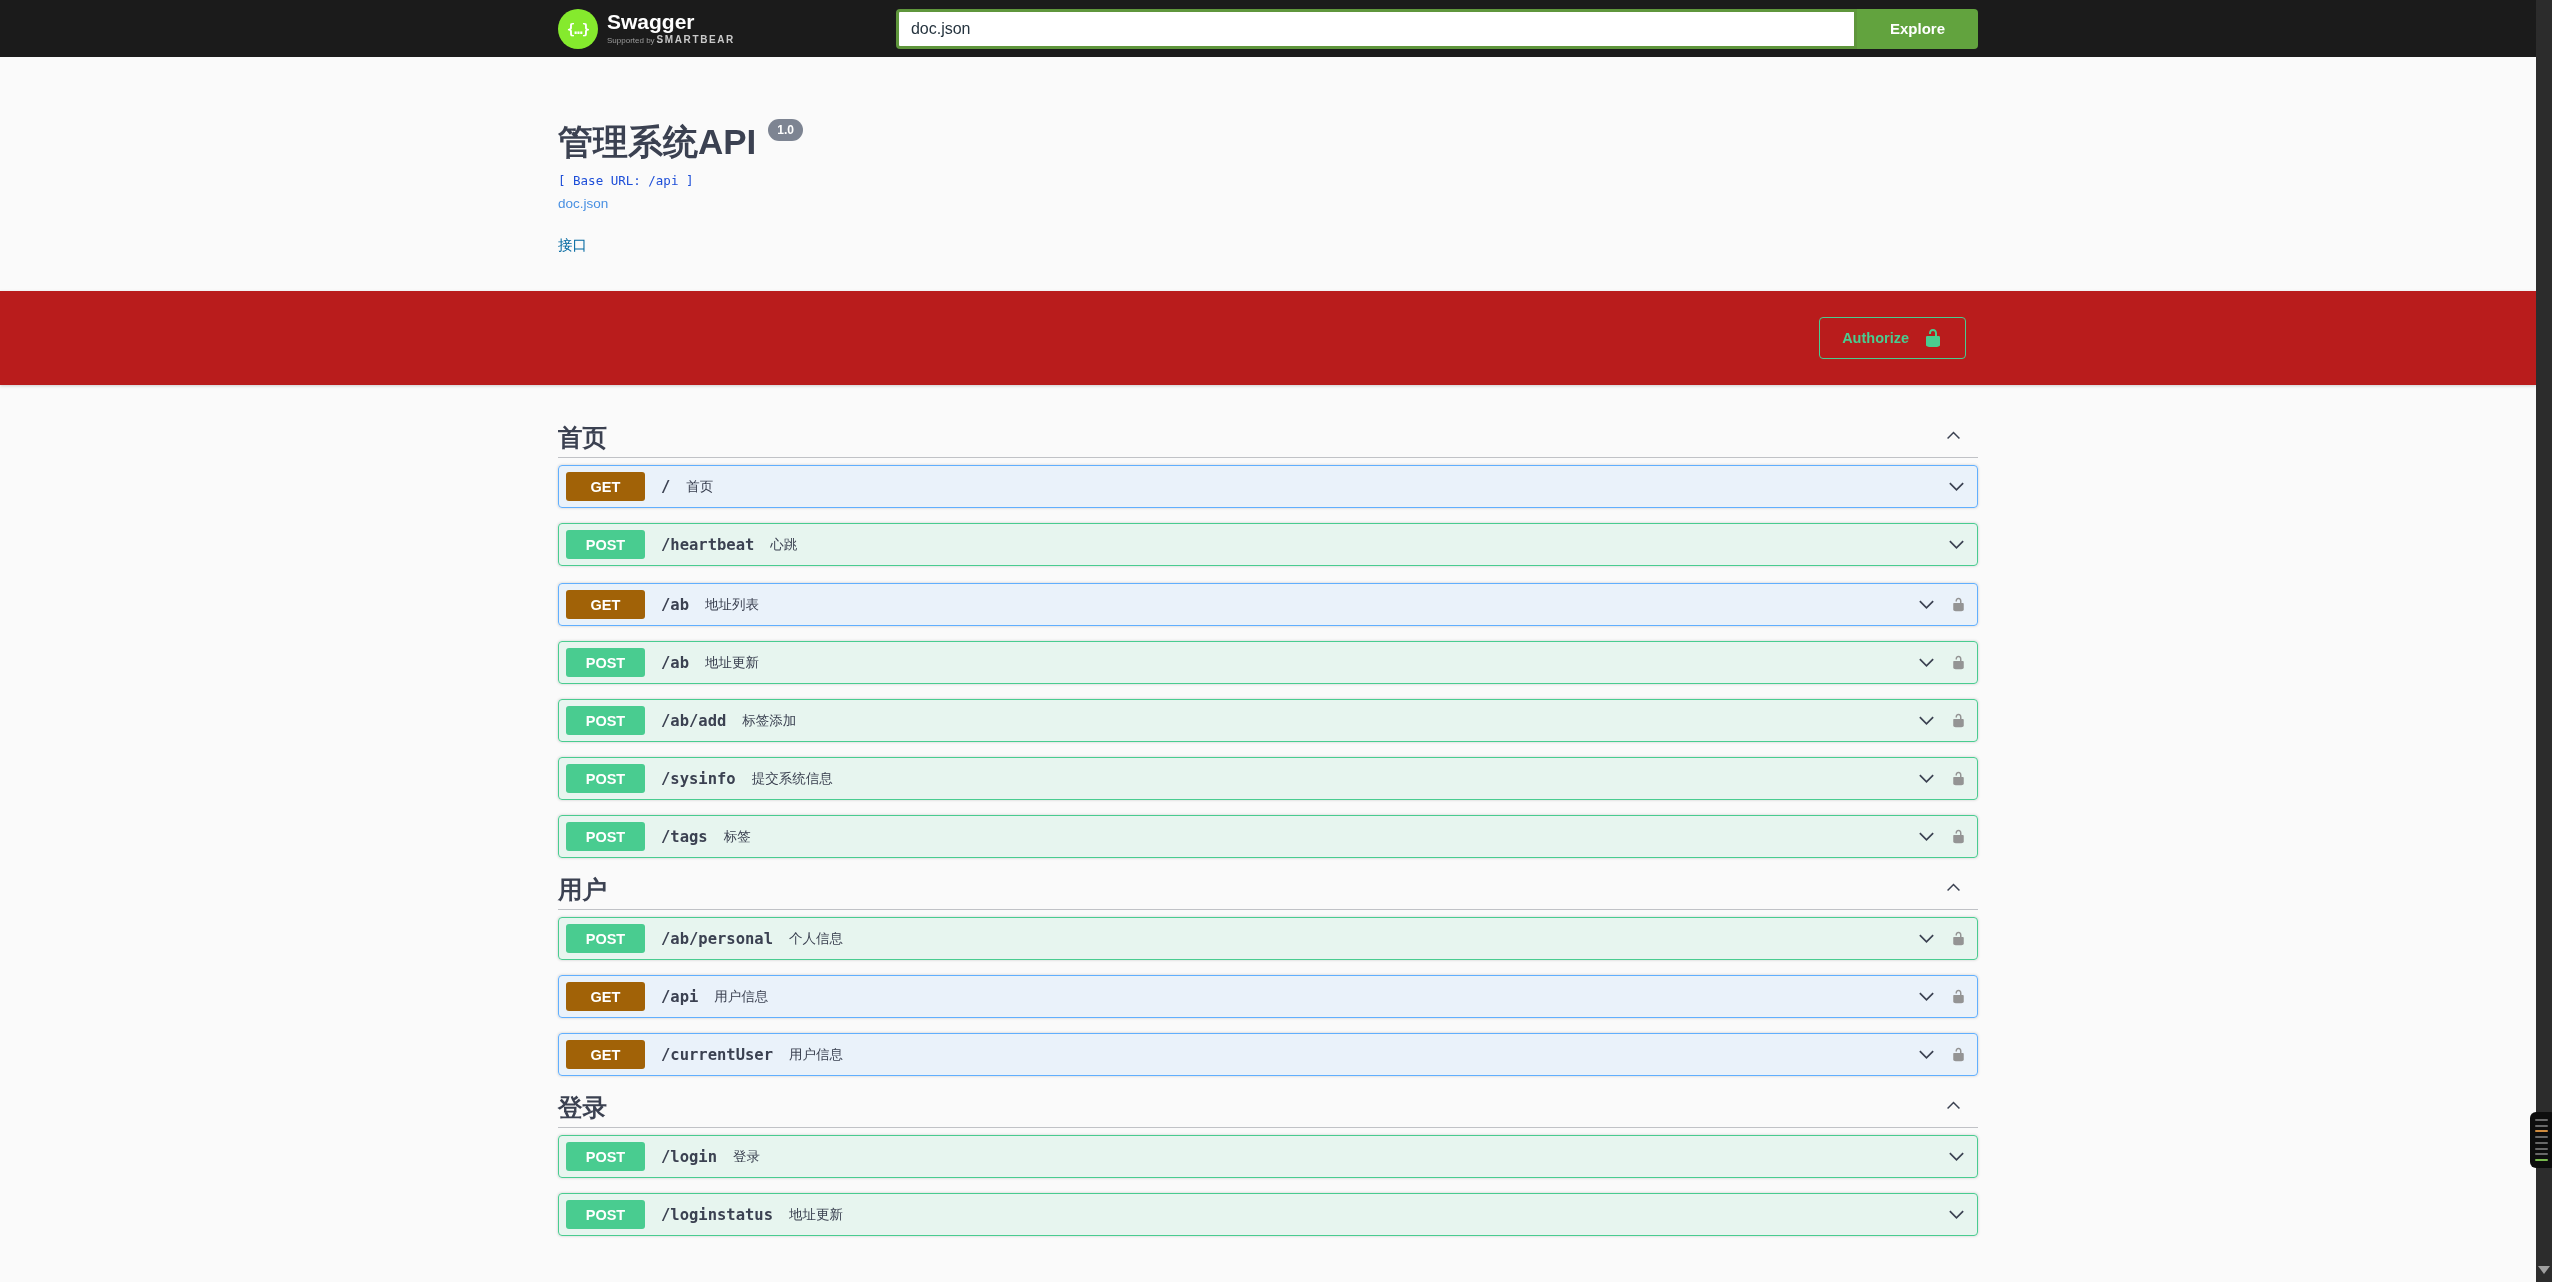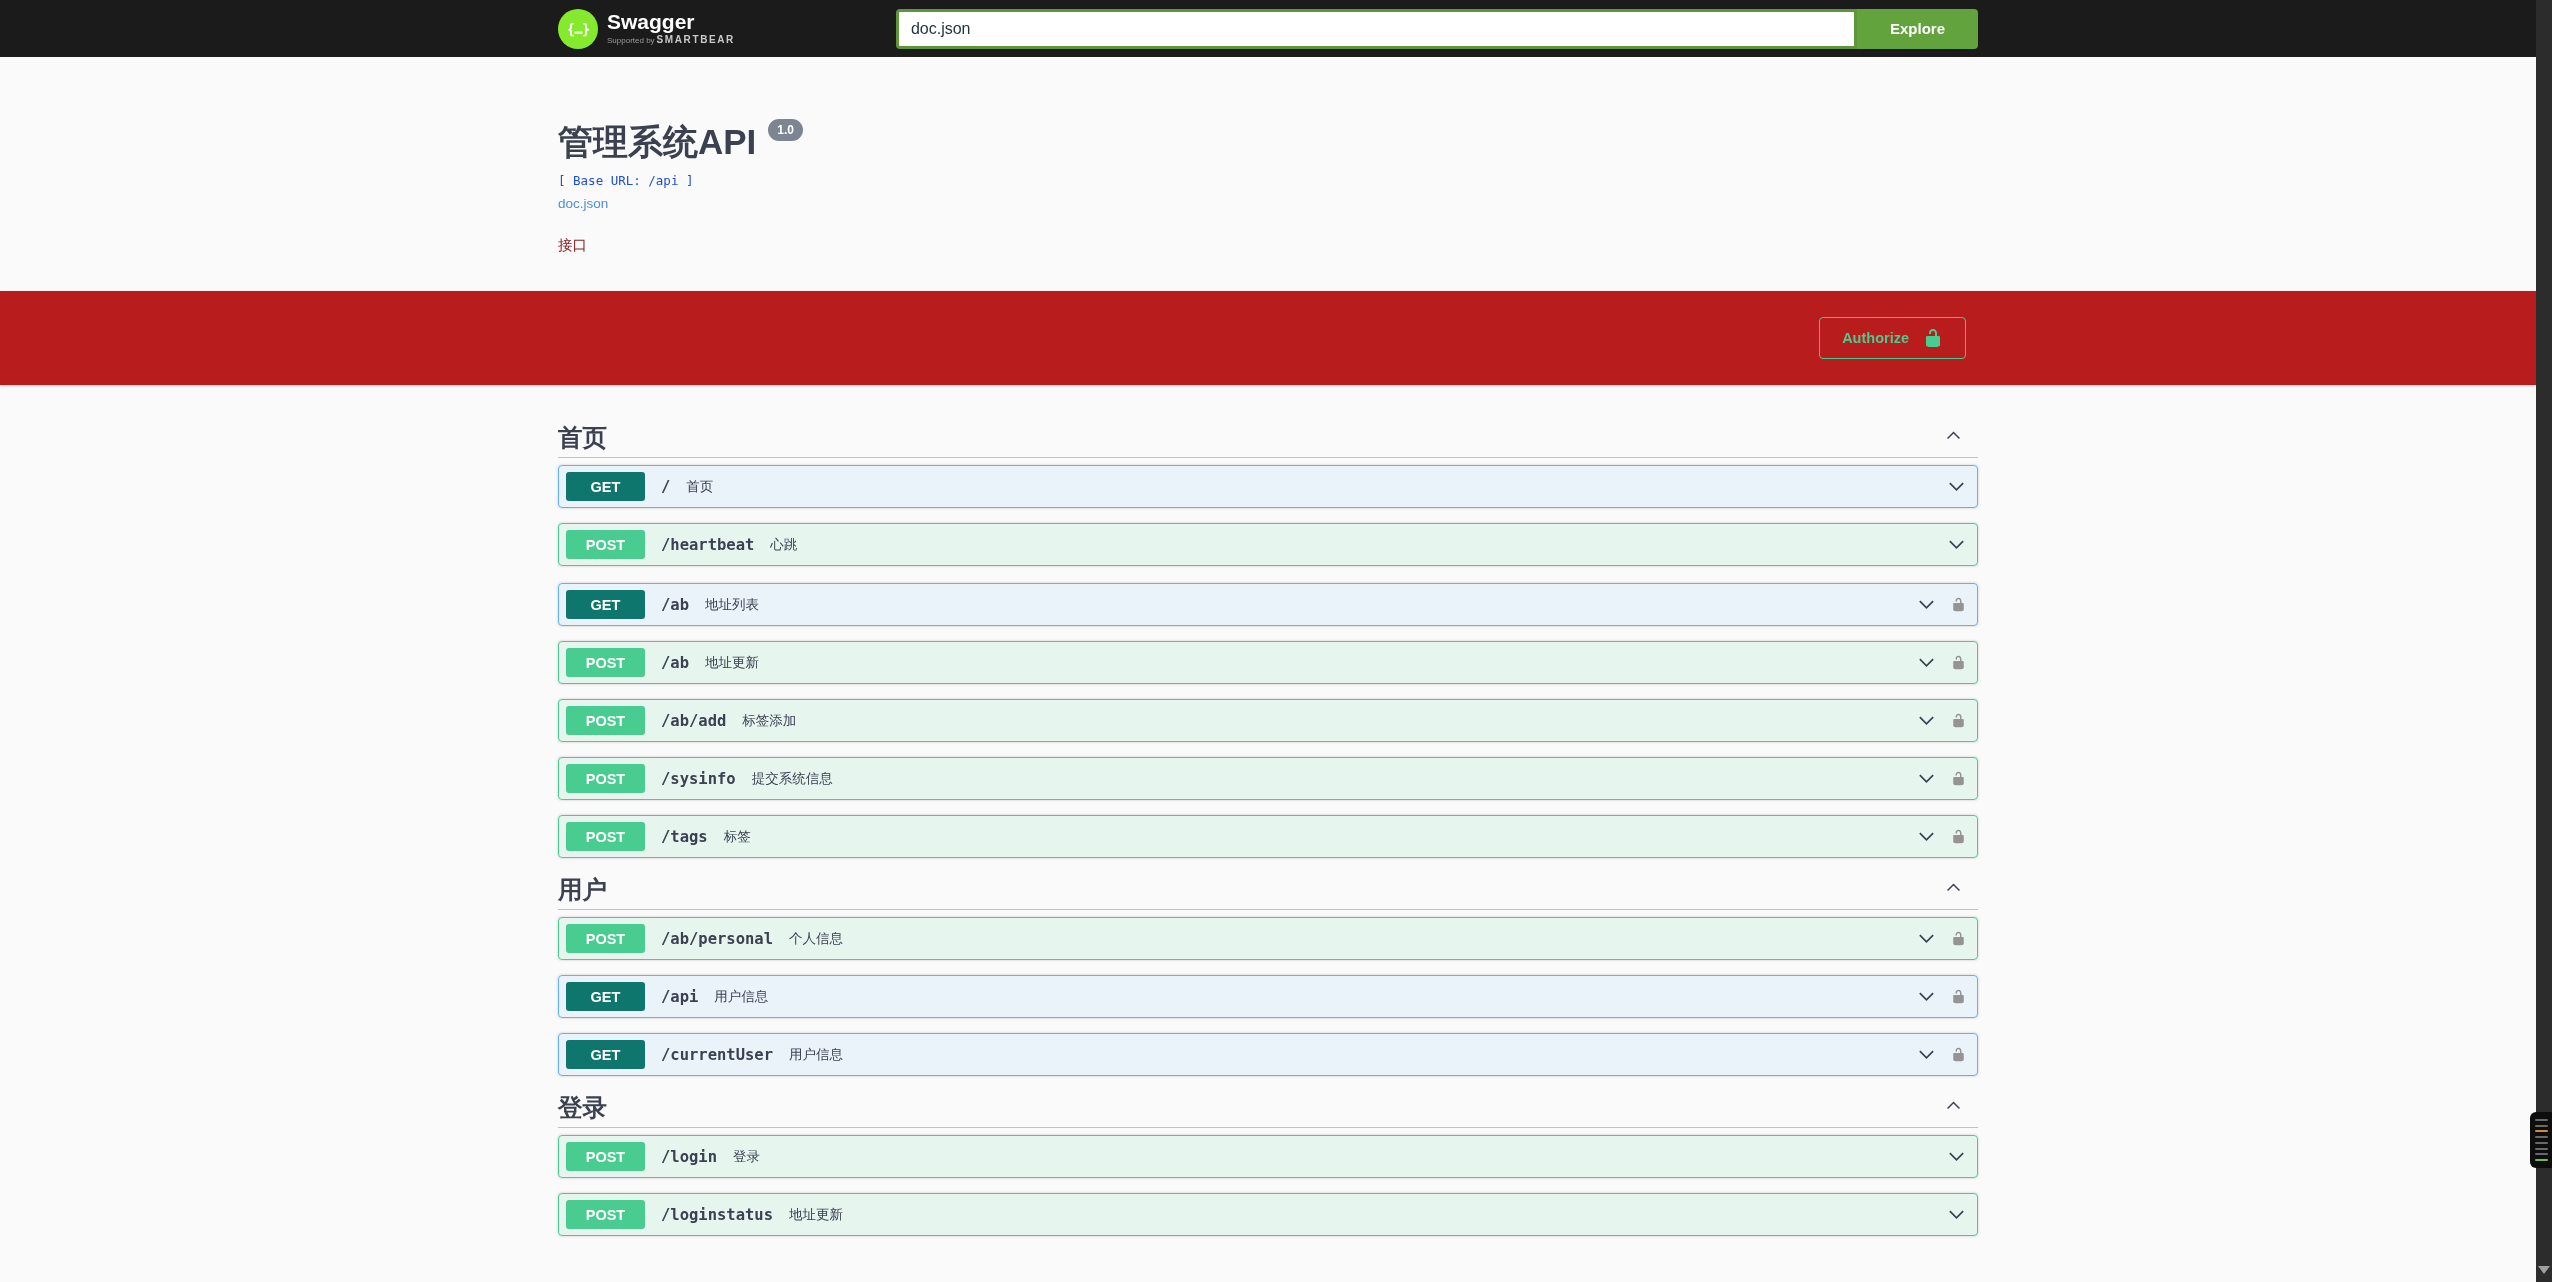--- a/index.html
+++ b/index.html
@@ -23,39 +23,39 @@
   .explore-form { flex: 1; display: flex; align-items: center; margin-left: 161px; }
   .explore-input { flex: 1; height: 40px; border: 3px solid #5f963c; border-radius: 4px 0 0 4px; outline: none; padding: 0 12px; font-size: 16px; color: #26343f; background: #fff; font-family: "Liberation Sans", sans-serif; }
   .explore-btn { width: 121px; height: 40px; background: #62a33e; border: none; border-radius: 0 4px 4px 0; color: #fff; font-size: 15px; font-weight: bold; cursor: pointer; font-family: "Liberation Sans", sans-serif; }
 
   
   .info-section { padding: 64px 0 36px; }
   .api-title { display: flex; align-items: flex-start; font-size: 35px; font-weight: bold; color: #3b4151; line-height: 1.2; }
   .version-badge { background: #7d8492; border-radius: 57px; color: #fff; font-size: 12px; font-weight: 600; padding: 5px 9px; margin-left: 12px; margin-top: -2px; line-height: 1; }
   .base-url { margin-top: 10px; font-family: "DejaVu Sans Mono", monospace; font-size: 12.5px; color: #1d4ed8; }
   .doc-link { display: inline-block; margin-top: 8px; font-size: 13.5px; color: #4990e2; text-decoration: none; cursor: pointer; }
-  .description { margin-top: 24px; font-size: 14.5px; color: #7f1d1d; }
+  .description { margin-top: 24px; font-size: 14.5px; color: #0369a1; }
 
   
   .scheme-container { background: #b91c1c; box-shadow: 0 1px 3px rgba(0,0,0,.18); padding: 26px 0; }
   .scheme-inner { display: flex; justify-content: flex-end; }
   .authorize-btn { display: flex; align-items: center; gap: 14px; height: 42px; padding: 0 22px; margin-right: 12px; background: transparent; border: 1.5px solid #49cc90; border-radius: 4px; color: #49cc90; font-size: 14.5px; font-weight: bold; cursor: pointer; font-family: "Liberation Sans", sans-serif; }
 
   
   .sections { padding-top: 38px; }
   .opblock-tag-section { margin-bottom: 17px; }
   .tag-header { display: flex; justify-content: space-between; align-items: center; padding-bottom: 5px; border-bottom: 1px solid rgba(59,65,81,.3); margin-bottom: 7px; cursor: pointer; }
   .tag-title { font-size: 24.5px; font-weight: bold; color: #3b4151; line-height: 29px; }
   .tag-chevron { margin-right: 16px; }
 
   .opblock { display: flex; align-items: center; height: 43px; border-radius: 4px; border: 1px solid; margin-bottom: 15px; box-shadow: 0 0 3px rgba(0,0,0,.19); padding: 0 11px 0 7px; cursor: pointer; }
   .opblock.get  { background: rgba(97,175,254,.1);  border-color: #61affe; }
   .opblock.post { background: rgba(73,204,144,.1); border-color: #49cc90; }
   .method { min-width: 79px; height: 29px; border-radius: 3px; color: #fff; font-weight: bold; font-size: 14.5px; display: flex; align-items: center; justify-content: center; }
-  .method.get  { background: #0f766e; }
+  .method.get  { background: #a16207; }
   .method.post { background: #49cc90; }
   .path { margin-left: 16px; font-family: "DejaVu Sans Mono", monospace; font-weight: bold; font-size: 15.5px; color: #3b4151; }
   .summary { margin-left: 16px; font-size: 13.5px; color: #3b4151; }
   .row-right { margin-left: auto; display: flex; align-items: center; gap: 15px; }
   .lock-btn { background: none; border: none; cursor: pointer; display: flex; align-items: center; padding: 0; }
 
   
   .scroll-track { width: 16px; background: #2c2c2c; position: relative; }
   .scroll-minimap { position: absolute; left: -6px; top: 1112px; width: 26px; height: 56px; background: #0d0d0d; border-radius: 6px; padding: 7px 5px; display: flex; flex-direction: column; justify-content: space-between; }
   .mm-line { height: 2px; border-radius: 1px; width: 13px; }

